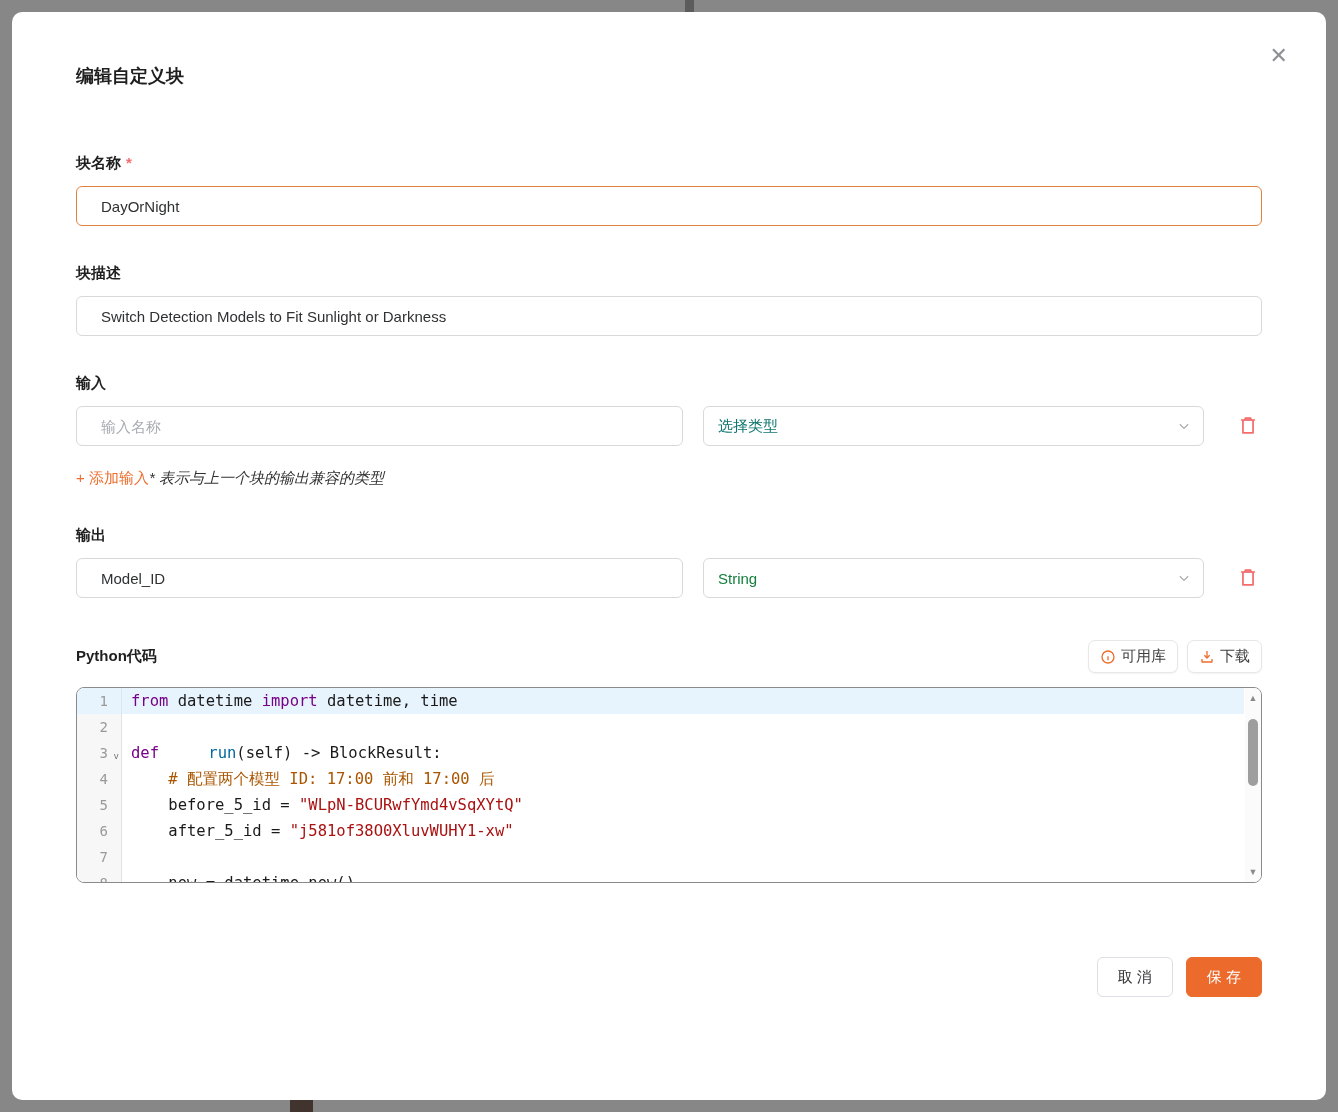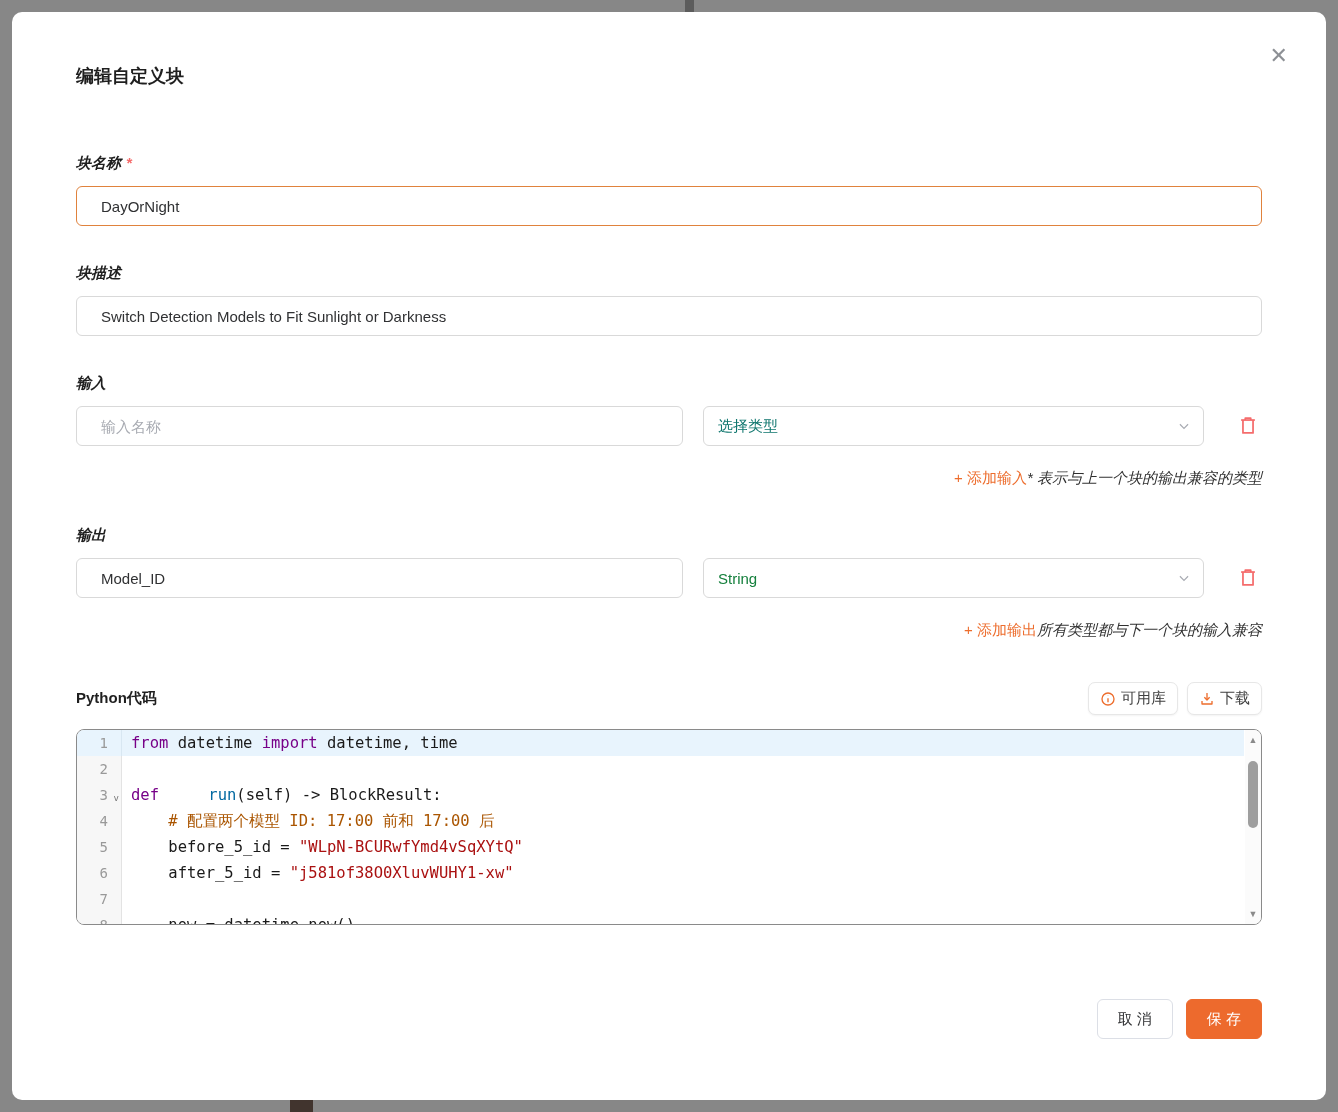--- a/index.html
+++ b/index.html
@@ -11,41 +11,41 @@
   .bg-frag-bottom { position:absolute; left:290px; top:1090px; width:23px; height:22px; background:#41342e; z-index:0; }
 
   .modal { position:absolute; left:12px; top:12px; right:12px; bottom:12px; background:#ffffff;
     border-radius:10px; padding:52px 64px 0 64px; z-index:2; }
 
   .close-x { position:absolute; top:33px; right:38px; font-size:22px; color:#8d9095; cursor:pointer;
     line-height:1; font-weight:400; }
 
   .dlg-title { font-size:18px; font-weight:bold; color:#1f1f1f; margin-bottom:66px; }
 
-  .field-label { font-size:15px; font-weight:bold; color:#1f1f1f; margin-bottom:13px;font-style:italic; }
+  .field-label { font-size:15px; font-weight:bold; color:#1f1f1f; margin-bottom:13px; }
   .req { color:#f56c6c; margin-left:5px; font-weight:bold; }
 
   .text-input { width:100%; height:40px; border:1px solid #d9d9d9; border-radius:6px; padding:0 24px;
     font-size:15px; color:#303133; outline:none; background:#fff;
     font-family:"Liberation Sans","DejaVu Sans",sans-serif; }
   .text-input::placeholder { color:#a8abb2; }
   .name-input { border-color:#e0823d; }
   .mb-38 { margin-bottom:38px; }
 
   .io-row { display:flex; align-items:center; }
   .io-name { width:607px; flex:0 0 607px; }
   .io-select { flex:1; margin-left:20px; height:40px; border:1px solid #d9d9d9; border-radius:6px;
     display:flex; align-items:center; justify-content:space-between; padding:0 12px 0 14px;
     font-size:15px; cursor:pointer; background:#fff; }
   .sel-placeholder { color:#0f766e; }
   .sel-value { color:#15803d; }
   .trash-btn { margin-left:30px; width:28px; height:28px; border:none; background:none; cursor:pointer;
     display:flex; align-items:center; justify-content:center; padding:0; }
 
-  .io-foot { display:flex; justify-content:flex-end; align-items:center; margin-top:23px; }
+  .io-foot { display:flex; justify-content:flex-start; align-items:center; margin-top:23px; }
   .add-link { color:#ed6d2d; font-size:15px; cursor:pointer; }
   .io-note { font-style:italic; font-size:15px; color:#303030; }
   .sect-gap { margin-top:38px; }
 
   .code-header { display:flex; justify-content:space-between; align-items:center; margin-top:42px; margin-bottom:14px; }
   .code-label { font-size:15px; font-weight:bold; color:#1f1f1f; }
   .code-btns { display:flex; gap:9px; }
   .code-btn { display:flex; align-items:center; gap:5px; height:33px; padding:0 11px;
     border:1px solid #e7e7e7; border-radius:7px; background:#fff; color:#404040; font-size:15px;
     cursor:pointer; box-shadow:0 1px 2px rgba(0,0,0,0.05);
@@ -135,24 +135,20 @@
           <polyline points="5,9 12,16 19,9"></polyline>
         </svg>
     </div>
     <button class="trash-btn">
       <svg class="icon-svg" width="22" height="22" viewBox="0 0 24 24" fill="none" stroke="#f56c6c" stroke-width="1.9" stroke-linejoin="round">
         <path d="M9 5.5V3.5h6v2"></path>
           <path d="M4.5 5.5h15"></path>
           <path d="M6.5 5.5v14h11v-14"></path>
       </svg>
     </button>
-  </div>
-  <div class="io-foot">
-    <span class="add-link">+ 添加输出</span>
-    <span class="io-note">所有类型都与下一个块的输入兼容</span>
   </div>
 
   <div class="code-header">
     <span class="code-label">Python代码</span>
     <div class="code-btns">
       <button class="code-btn">
         <svg class="icon-svg" width="16" height="16" viewBox="0 0 24 24" fill="none" stroke="#ed6d2d" stroke-width="2">
             <circle cx="12" cy="12" r="9"></circle>
             <line x1="12" y1="11" x2="12" y2="17"></line>
             <line x1="12" y1="7" x2="12" y2="7.5"></line>

